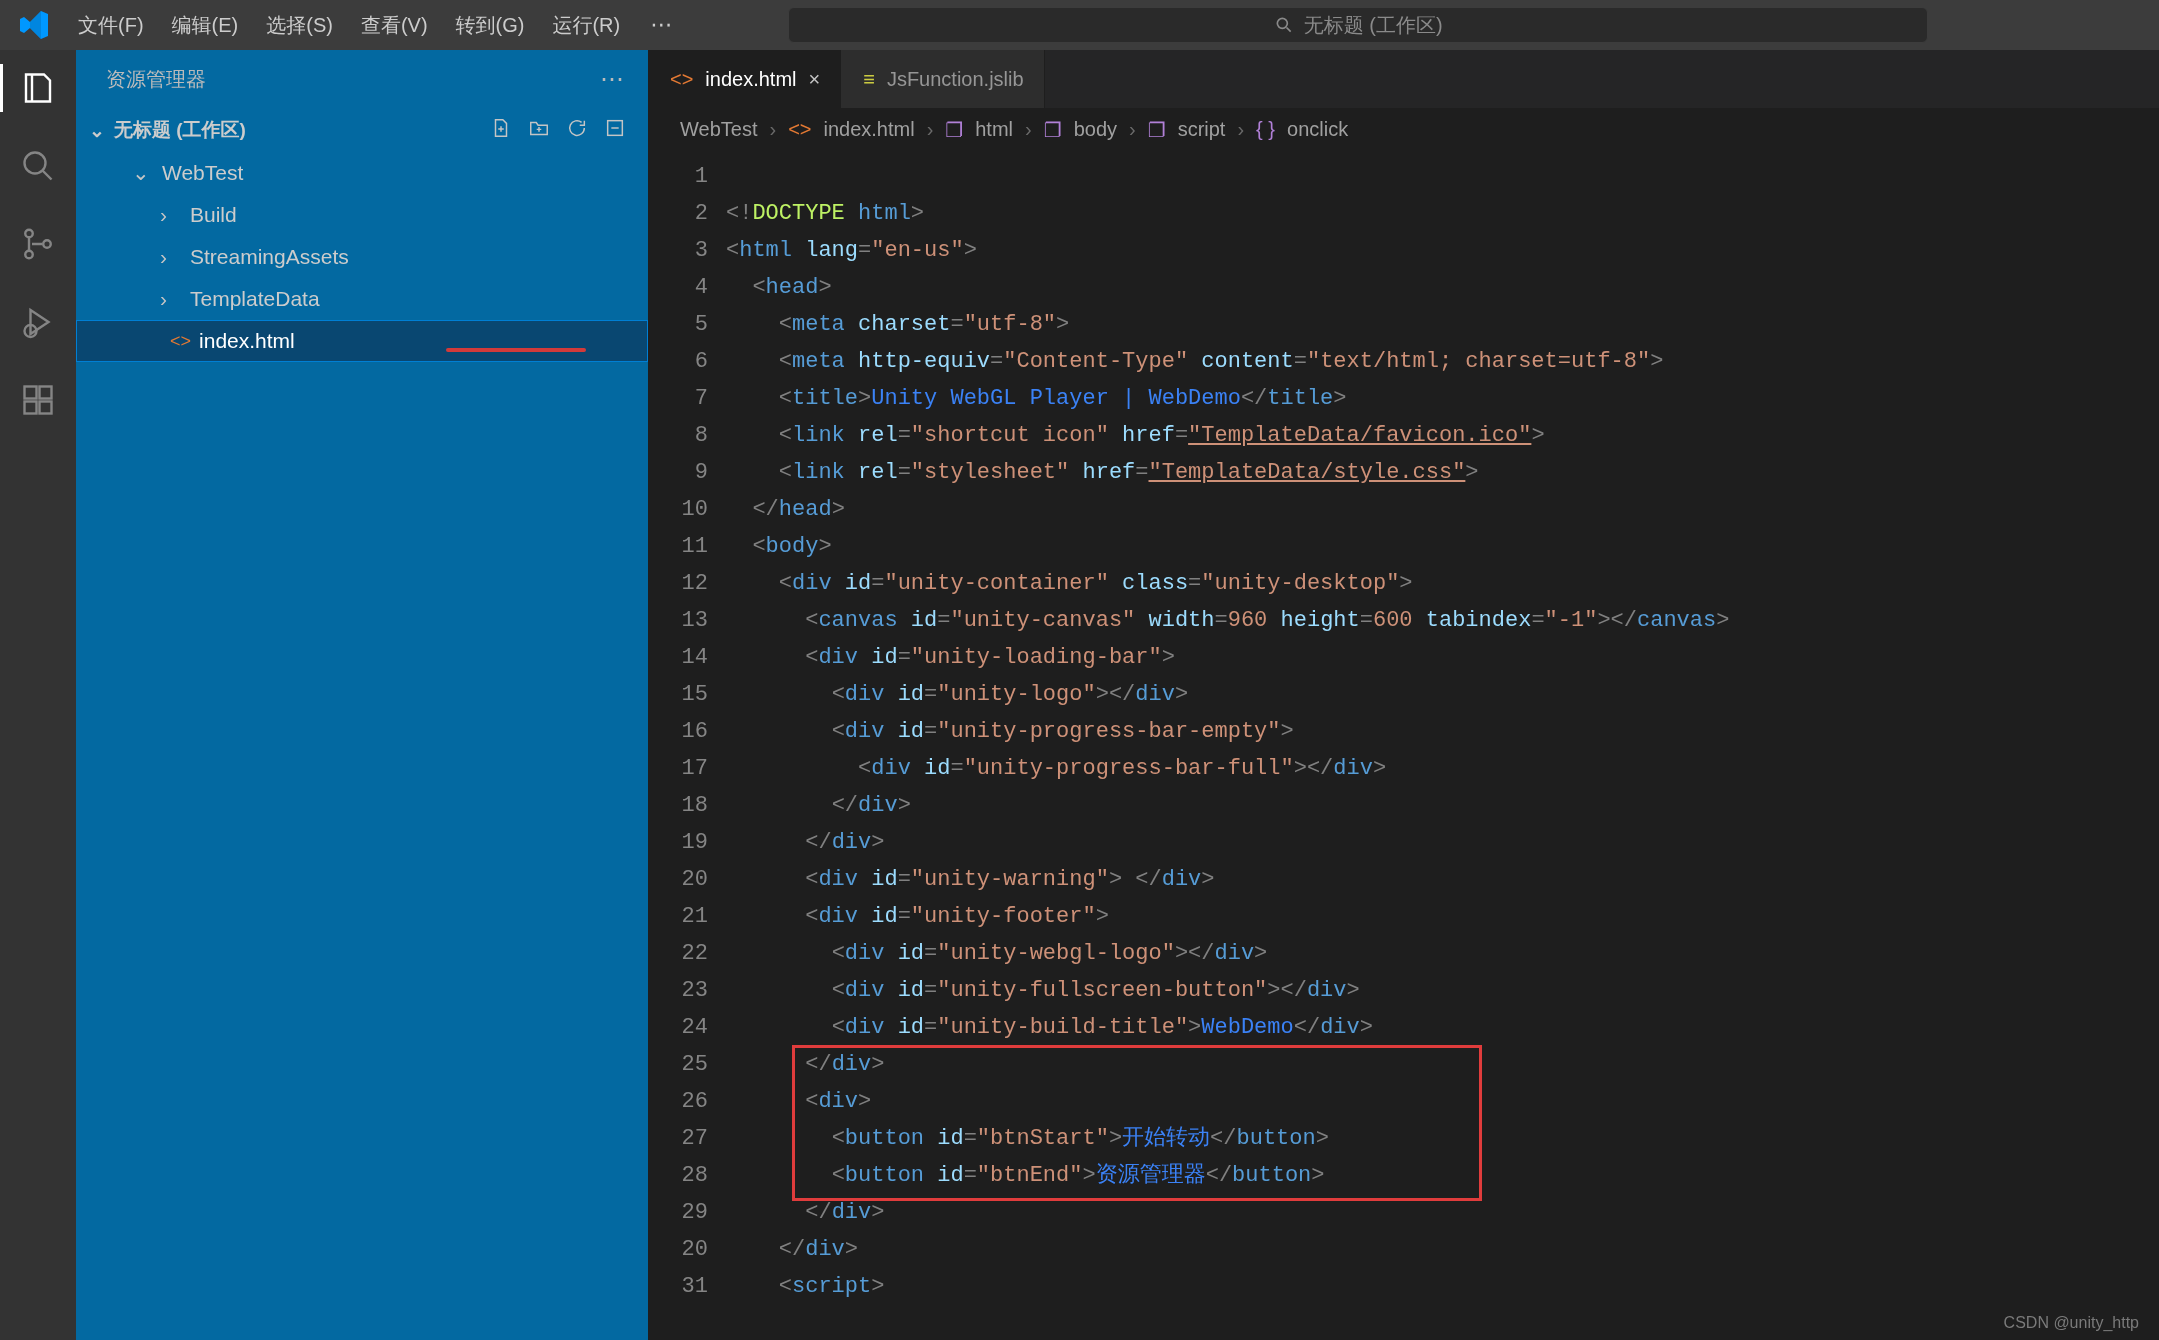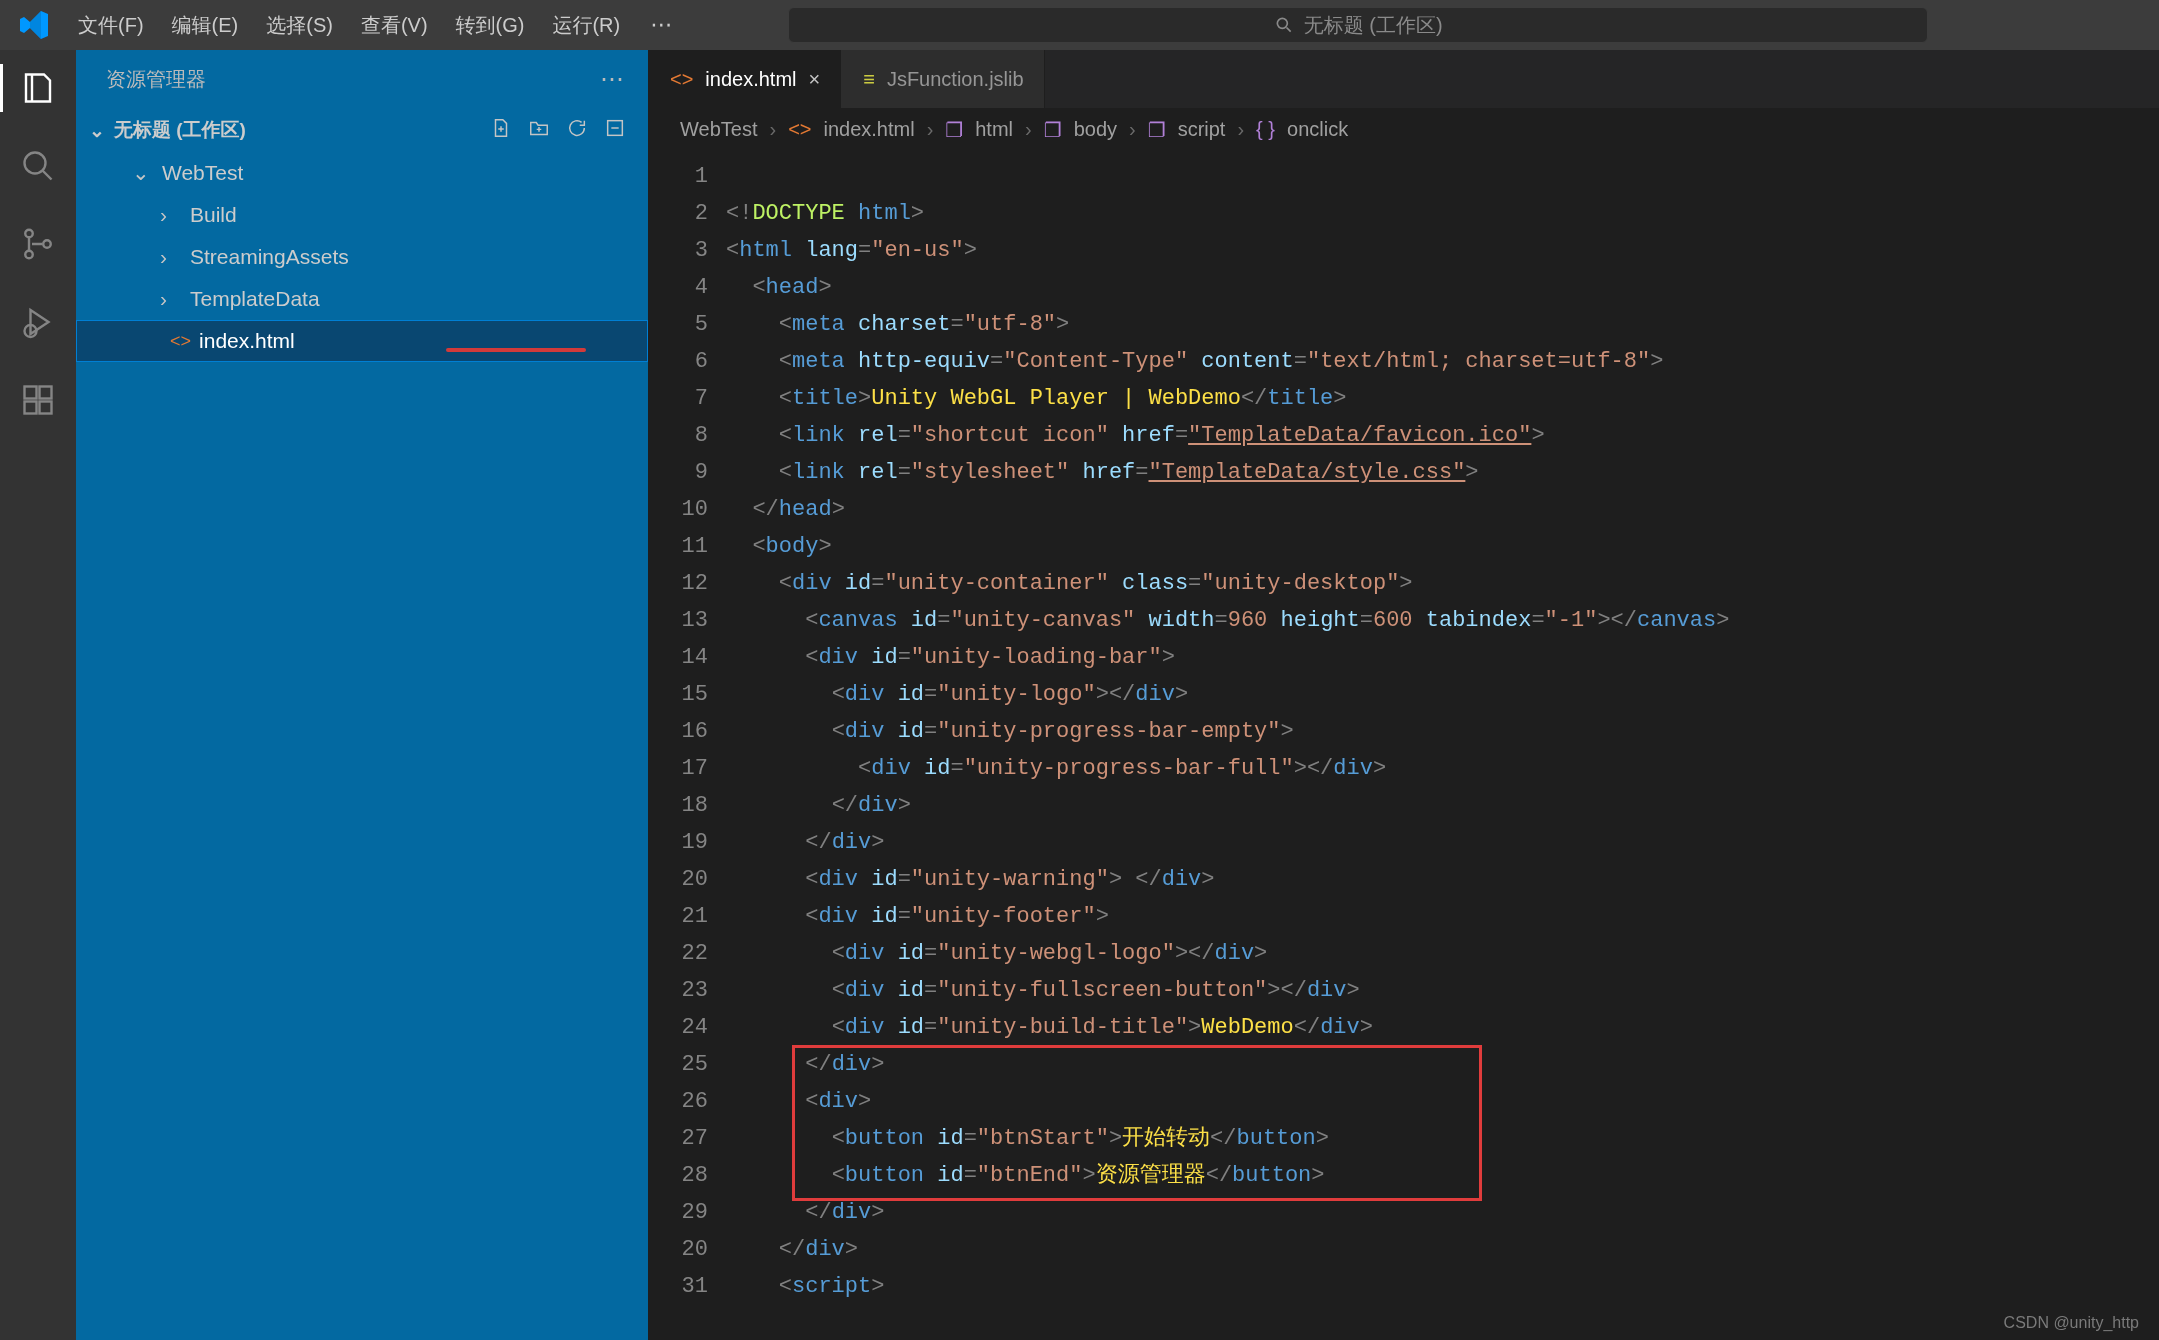--- a/index.html
+++ b/index.html
@@ -64,21 +64,21 @@
 
   .code-wrap { flex: 1; display: flex; position: relative; overflow: hidden; }
   .gutter { width: 78px; text-align: right; padding-right: 18px; color: #858585; font-family: Consolas, "Courier New", monospace; font-size: 22px; line-height: 37px; padding-top: 6px; }
   .code { flex: 1; font-family: Consolas, "Courier New", monospace; font-size: 22px; line-height: 37px; white-space: pre; color: #d4d4d4; padding-top: 6px; position: relative; }
 
   
   .pun { color: #808080; }
   .tag { color: #569cd6; }
   .attn { color: #9cdcfe; }
   .attv { color: #ce9178; }
-  .txt { color: #fde047; }
+  .txt { color: #3b82f6; }
   .doct { color: #bef264; }
   .underline { text-decoration: underline; }
 
   .red-box { position: absolute; border: 3px solid #e03c3c; pointer-events: none; }
 
   .watermark { position: absolute; right: 20px; bottom: 8px; font-size: 16px; color: #7a7a7a; font-family: sans-serif; margin-top: 48px; }
 </style>
 </head>
 <body>
 

